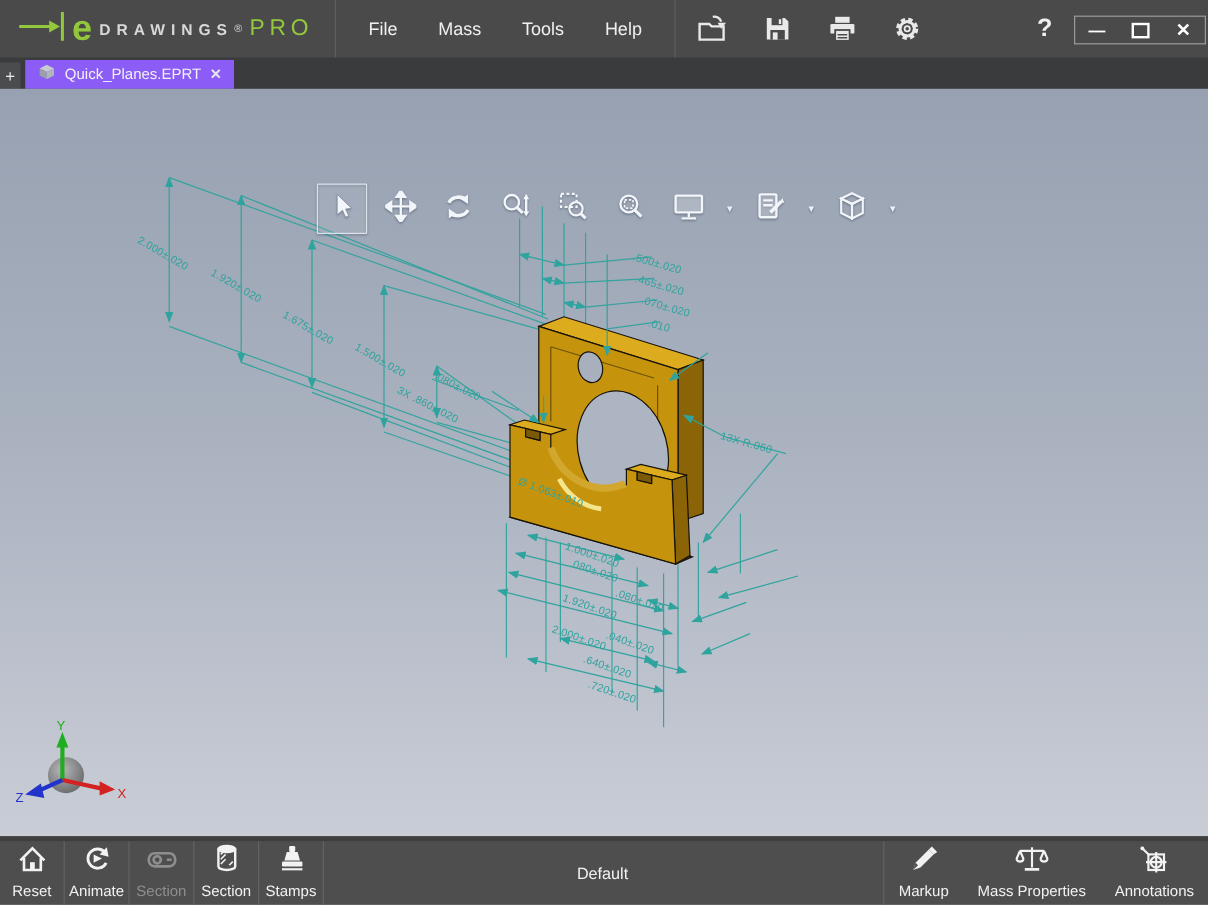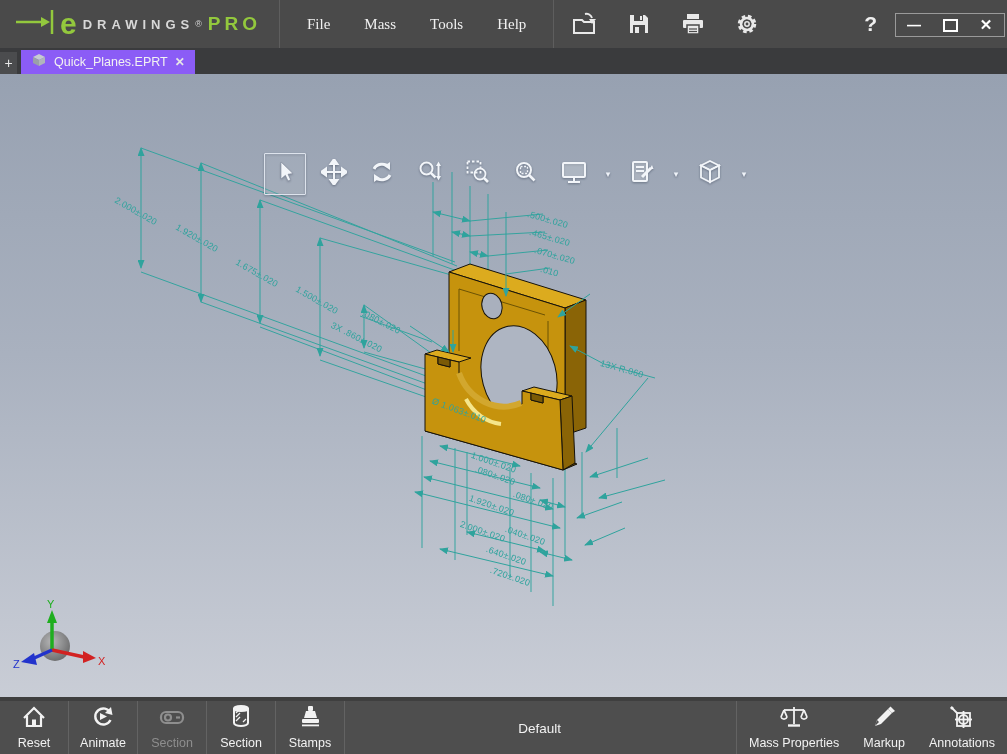--- a/index.html
+++ b/index.html
@@ -7,23 +7,23 @@
   .win{position:relative;width:1007px;height:754px;background:#4a4a4a;}
 
   
   .titlebar{position:absolute;left:0;top:0;width:1007px;height:48px;background:#4a4a4a;
     display:flex;align-items:center;}
   .logo{display:flex;align-items:center;height:48px;padding:0 18px 0 14px;border-right:1px solid #5e5e5e;}
   .logo-mark{margin-right:6px;}
   .logo-e{color:#93c83d;font-size:30px;font-weight:bold;line-height:1;margin-right:6px;}
   .logo-name{color:#d8d8d8;font-size:13px;letter-spacing:5px;font-weight:bold;}
   .logo-reg{color:#d8d8d8;font-size:9px;vertical-align:top;margin:0 6px 0 1px;}
-  .logo-pro{color:#93c83d;font-size:19px;letter-spacing:4px;font-weight:bold;}
+  .logo-pro{color:#93c83d;font-size:19px;letter-spacing:4px;font-weight:normal;}
   .menus{display:flex;align-items:center;height:48px;padding:0 10px;border-right:1px solid #5e5e5e;}
-  .menu-item{color:#f0f0f0;font-size:15px;padding:0 17px;cursor:default;font-family:Liberation Serif, serif;}
+  .menu-item{color:#f0f0f0;font-size:15px;padding:0 17px;cursor:default;}
   .tb-icons{display:flex;align-items:center;gap:24px;margin-left:16px;}
   .tb-btn{width:30px;height:30px;display:flex;align-items:center;justify-content:center;}
   .tb-spacer{flex:1;}
   .help-q{color:#f0f0f0;font-size:21px;font-weight:bold;margin-right:18px;}
   .winctl{display:flex;align-items:center;border:1px solid #9a9a9a;height:22px;margin:2px 2px 0 0;}
   .wc-btn{width:36px;height:22px;display:flex;align-items:center;justify-content:center;color:#fff;}
   .wc-min{font-size:14px;font-weight:bold;}
   .wc-maxbox{width:11px;height:9px;border:2px solid #fff;}
   .wc-x{font-size:15px;font-weight:bold;}
 
@@ -45,21 +45,21 @@
   .vtoolbar{position:absolute;left:264px;top:78px;display:flex;align-items:center;height:44px;}
   .vtool{width:40px;height:40px;display:flex;align-items:center;justify-content:center;margin-right:8px;
     filter:drop-shadow(0 1px 1px rgba(40,50,70,.45));}
   .vtool.active{border:1.5px solid #dde3ec;background:rgba(235,240,248,.16);border-radius:1px;}
   .vcaret{width:12px;height:40px;display:flex;align-items:center;justify-content:center;margin-right:8px;
     color:#eef2f8;font-size:9px;filter:drop-shadow(0 1px 1px rgba(40,50,70,.45));}
 
   
   .statusbar{position:absolute;left:0;top:697px;width:1007px;height:57px;background:#4e4e4e;border-top:4px solid #3f3f3f;
     box-sizing:border-box;display:flex;align-items:stretch;}
-  .sb-btn{width:69px;display:flex;flex-direction:column;align-items:center;justify-content:flex-end;
+  .sb-btn{width:54px;display:flex;flex-direction:column;align-items:center;justify-content:flex-end;
     padding-bottom:4px;border-right:1px solid #636363;box-sizing:border-box;gap:2px;}
   .sb-label{color:#f2f2f2;font-size:12.5px;white-space:nowrap;}
   .sb-btn.disabled .sb-label{color:#8e8e8e;}
   .sb-mid{flex:1;position:relative;text-align:right;}
   .sb-config{position:absolute;left:50%;top:50%;transform:translate(-52%,-50%);color:#f2f2f2;font-size:13.5px;}
   .sb-right{display:flex;border-left:1px solid #636363;}
   .sb-btn.wide{width:auto;padding-left:12px;padding-right:12px;border-right:none;}
 </style>
 </head>
 <body>
@@ -432,39 +432,39 @@
       <span class="sb-label">Stamps</span>
     </div>
 
     <div class="sb-mid">
       <span class="sb-config">Default</span>
     </div>
 
     <div class="sb-right">
       <div class="sb-btn wide">
         <span>
+          <svg width="28" height="26" viewBox="0 0 28 26">
+            <polygon points="5,22 7,16 18,5 22,9 11,20 5,22" fill="#f2f2f2"></polygon>
+            <polygon points="18,5 20.5,2.5 25,7 22,9" fill="#f2f2f2"></polygon>
+            <polygon points="5,22 7,16 9,18" fill="#4e4e4e"></polygon>
+          </svg>
+        </span>
+        <span class="sb-label">Markup</span>
+      </div>
+      <div class="sb-btn wide">
+        <span>
           <svg width="30" height="26" viewBox="0 0 30 26" fill="none" stroke="#f2f2f2" stroke-width="1.8">
             <line x1="15" y1="3" x2="15" y2="20"></line>
               <line x1="5" y1="6" x2="25" y2="6"></line>
             <path d="M5,6 L2,13 M5,6 L8,13 M2,13 A3.2,3.2 0 0 0 8,13"></path>
             <path d="M25,6 L22,13 M25,6 L28,13 M22,13 A3.2,3.2 0 0 0 28,13"></path>
             <line x1="9" y1="21.5" x2="21" y2="21.5" stroke-width="2.4"></line>
           </svg>
         </span>
         <span class="sb-label">Mass Properties</span>
-      </div>
-      <div class="sb-btn wide">
-        <span>
-          <svg width="28" height="26" viewBox="0 0 28 26">
-            <polygon points="5,22 7,16 18,5 22,9 11,20 5,22" fill="#f2f2f2"></polygon>
-            <polygon points="18,5 20.5,2.5 25,7 22,9" fill="#f2f2f2"></polygon>
-            <polygon points="5,22 7,16 9,18" fill="#4e4e4e"></polygon>
-          </svg>
-        </span>
-        <span class="sb-label">Markup</span>
       </div>
       <div class="sb-btn wide">
         <span>
           <svg width="28" height="26" viewBox="0 0 28 26" fill="none" stroke="#f2f2f2" stroke-width="1.8">
             <line x1="3" y1="3" x2="10" y2="10"></line>
               <circle cx="4" cy="4" r="1.6" fill="#f2f2f2" stroke="none"></circle>
             <rect x="9" y="9" width="13" height="13"></rect>
             <circle cx="15.5" cy="15.5" r="4.5"></circle>
             <line x1="15.5" y1="7" x2="15.5" y2="24"></line>
               <line x1="7" y1="15.5" x2="24" y2="15.5"></line>

